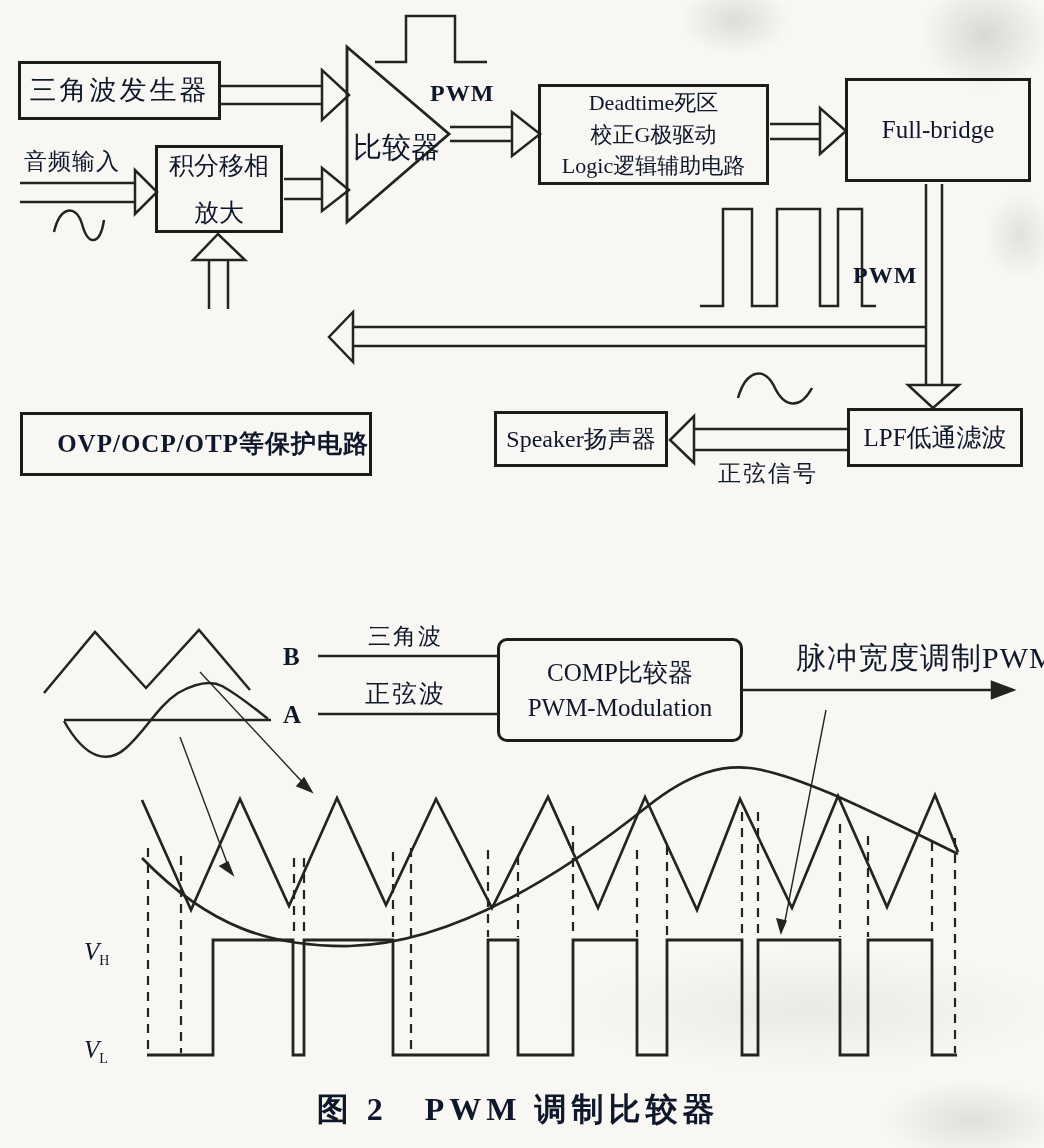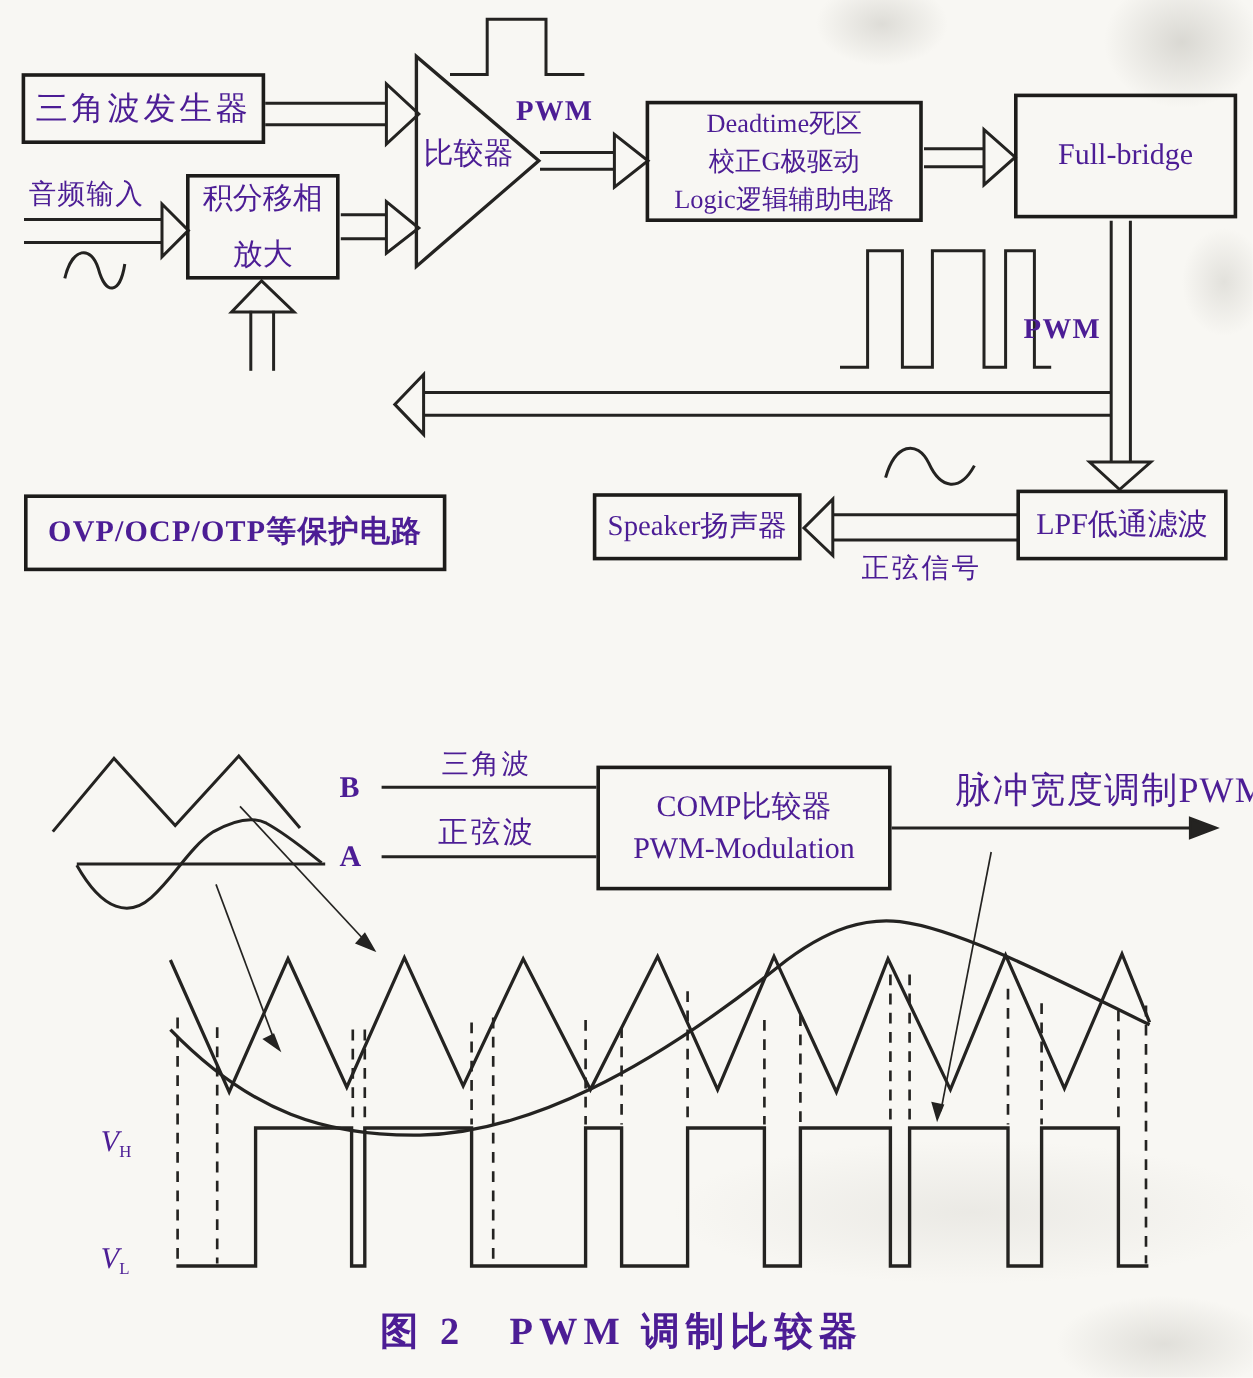--- a/index.html
+++ b/index.html
@@ -1,21 +1,21 @@
 <!DOCTYPE html>
 <html><head>
 <meta charset="utf-8">
 <style>
   html,body{margin:0;padding:0;}
   .canvas{
     position:relative;
     width:1044px;height:1148px;
     background:#f8f7f3;
     font-family:"Liberation Serif","DejaVu Serif",serif;
-    color:#4c1d95;
+    color:#0f172a;
     overflow:hidden;
   }
   .smudge{position:absolute;pointer-events:none;}
   .blk{
     position:absolute;
     border:3px solid #1d1c1a;
     display:flex;flex-direction:column;
     align-items:center;justify-content:center;
     text-align:center;
     box-sizing:border-box;
@@ -162,59 +162,59 @@
     <span>三角波发生器</span>
   </div>
 
   <div class="blk" style="left:155px;top:145px;width:128px;height:88px;font-size:25px;gap:16px;">
     <span>积分移相</span>
     <span>放大</span>
   </div>
 
   <div class="lab" style="left:24px;top:146px;font-size:23px;letter-spacing:1px;">音频输入</div>
 
-  <div class="lab" style="left:353px;top:111px;font-size:25px;text-align:center;">比较器</div>
+  <div class="lab" style="left:353px;top:128px;font-size:29px;text-align:center;">比较器</div>
 
   <div class="lab" style="left:430px;top:80px;font-size:24px;font-weight:bold;letter-spacing:1px;">PWM</div>
 
   <div class="blk" style="left:538px;top:84px;width:231px;height:101px;font-size:22px;line-height:1.45;">
     <span>Deadtime死区</span>
     <span>校正G极驱动</span>
     <span>Logic逻辑辅助电路</span>
   </div>
 
   <div class="blk" style="left:845px;top:78px;width:186px;height:104px;font-size:25px;line-height:1.35;">
     <span>Full-bridge</span>
   </div>
 
   <div class="lab" style="left:853px;top:262px;font-size:24px;font-weight:bold;letter-spacing:1px;">PWM</div>
 
 
-  <div class="blk" style="left:20px;top:412px;width:352px;height:64px;font-size:25px;font-weight:600;letter-spacing:1px;">
+  <div class="blk" style="left:20px;top:412px;width:352px;height:64px;font-size:25px;font-weight:600;letter-spacing:1px;align-items:flex-end;">
     <span>OVP/OCP/OTP等保护电路</span>
   </div>
 
   <div class="blk" style="left:494px;top:411px;width:174px;height:56px;font-size:24px;justify-content:center;">
     <span>Speaker扬声器</span>
   </div>
 
   <div class="blk" style="left:847px;top:408px;width:176px;height:59px;font-size:25px;">
     <span>LPF低通滤波</span>
   </div>
 
   <div class="lab" style="left:718px;top:458px;font-size:23px;letter-spacing:2px;">正弦信号</div>
 
 
   <div class="lab" style="left:283px;top:643px;font-size:25px;font-weight:600;">B</div>
   <div class="lab" style="left:283px;top:701px;font-size:25px;font-weight:600;">A</div>
 
   <div class="lab" style="left:368px;top:621px;font-size:23px;letter-spacing:2px;">三角波</div>
   <div class="lab" style="left:365px;top:677px;font-size:25px;letter-spacing:2px;">正弦波</div>
 
-  <div class="blk" style="left:497px;top:638px;width:246px;height:104px;font-size:25px;line-height:1.4;">
+  <div class="blk" style="left:497px;top:638px;width:246px;height:104px;font-size:25px;line-height:1.4;border-radius:10px;">
     <span>COMP比较器</span>
     <span>PWM-Modulation</span>
   </div>
 
   <div class="lab" style="left:762px;top:638px;font-size:30px;letter-spacing:1px;margin-left:34px;">脉冲宽度调制PWM</div>
 
   <div class="lab vlab" style="left:84px;top:938px;">
     <span>V</span><span class="sub">H</span>
   </div>
   <div class="lab vlab" style="left:84px;top:1036px;">

